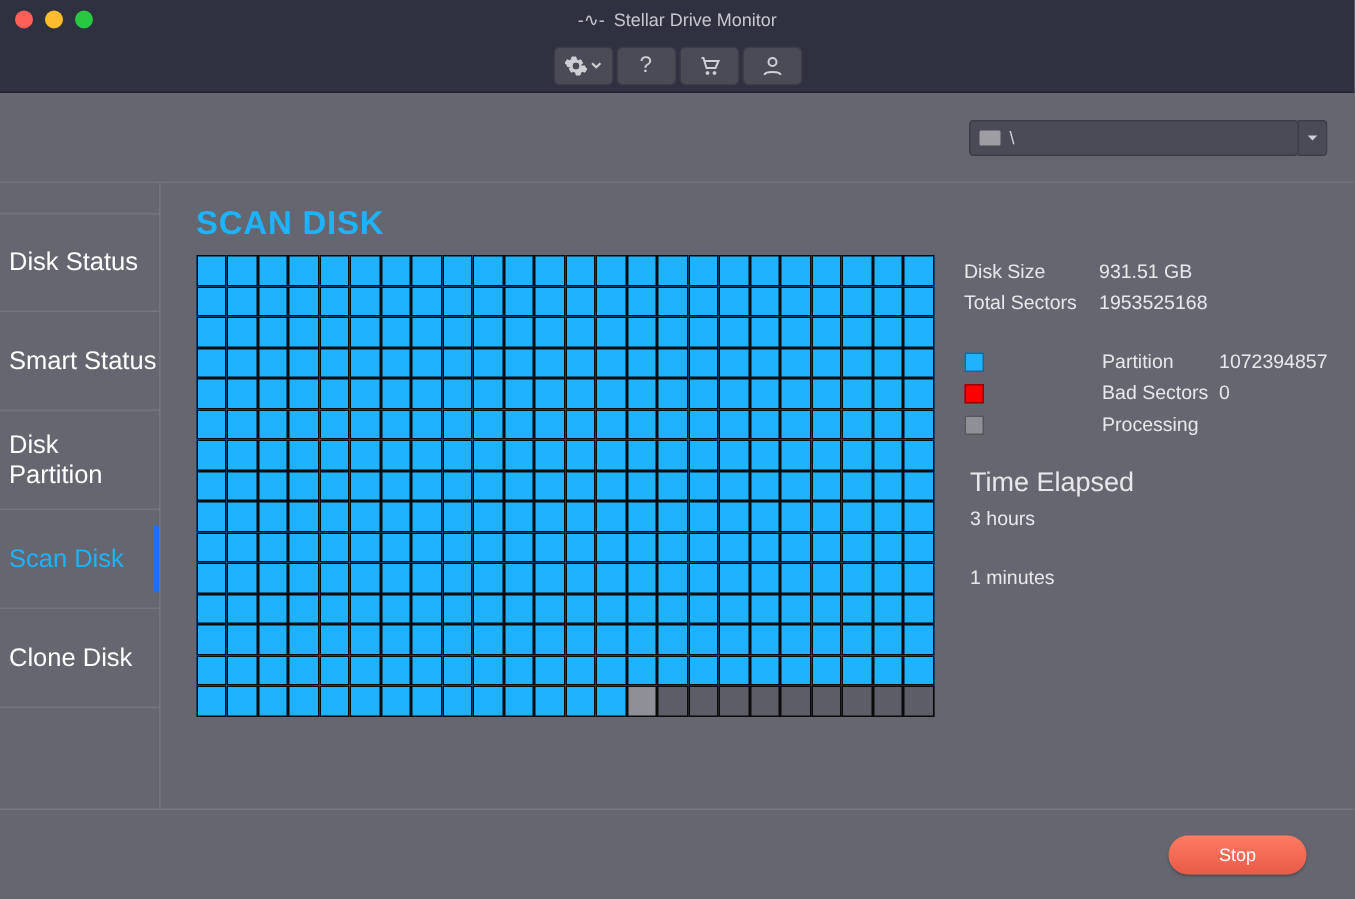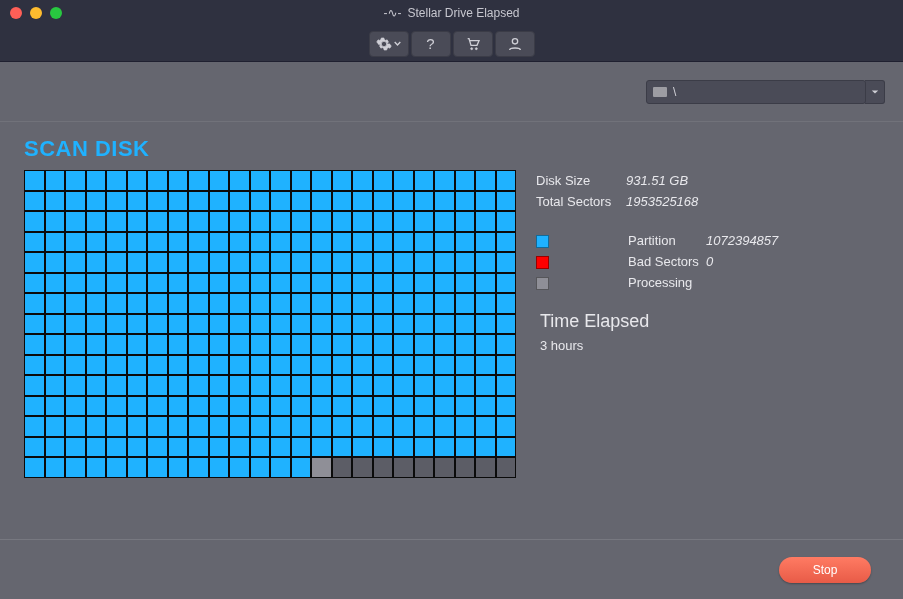--- a/index.html
+++ b/index.html
@@ -163,21 +163,21 @@
   .cell.empty { background: #5c5d66; }
 
   .main-right {
     padding-top: 34px;
     font-size: 13px;
     color: #e8e8ec;
   }
   .stat-table { border-collapse: collapse; }
   .stat-table td { padding: 3px 0; vertical-align: middle; }
   .stat-table td:first-child { min-width: 86px; }
-  .stat-table td.val { padding-left: 4px; font-style: italic; }
+  .stat-table td.val { padding-left: 4px; }
   .legend-table td:first-child { width: 16px; }
   .legend-sq {
     display: inline-block; width: 13px; height: 13px;
     border: 1px solid rgba(0,0,0,0.4);
     vertical-align: middle;
   }
   .legend-proc { background: #1fb2ff; }
   .legend-bad { background: #ff0000; }
   .legend-ing { background: #8f8f97; }
   .section-gap { height: 18px; }
@@ -207,21 +207,21 @@
 <body>
 
 <div class="titlebar">
   <div class="traffic-lights">
     <div class="tl tl-close"></div>
     <div class="tl tl-min"></div>
     <div class="tl tl-max"></div>
   </div>
   <div class="title-center">
     <span class="wave-icon">-∿-</span>
-    <span>Stellar Drive Elapsed</span>
+    <span>Stellar Drive Monitor</span>
   </div>
 </div>
 
 <div class="toolbar">
   <div class="tbtn">
     <svg viewBox="0 0 24 24">
         <path d="M12 8a4 4 0 1 0 0 8 4 4 0 0 0 0-8zm9 4a7 7 0 0 1-.1 1.2l2 1.6-2 3.4-2.4-.8a7 7 0 0 1-2 1.2l-.4 2.4h-4l-.4-2.4a7 7 0 0 1-2-1.2l-2.4.8-2-3.4 2-1.6A7 7 0 0 1 3 12a7 7 0 0 1 .1-1.2l-2-1.6 2-3.4 2.4.8a7 7 0 0 1 2-1.2L7.9 3h4l.4 2.4a7 7 0 0 1 2 1.2l2.4-.8 2 3.4-2 1.6c.1.4.1.8.1 1.2z" fill="#cfcfd6"></path>
       </svg>
     <svg viewBox="0 0 10 10" style="width:7px;height:7px;margin-left:2px">
         <path d="M1 3l4 4 4-4" stroke="#cfcfd6" stroke-width="2" fill="none"></path>
@@ -251,20 +251,37 @@
     <span>\</span>
   </div>
   <div class="drive-dd">
     <svg viewBox="0 0 10 10">
         <path d="M1 3l4 4 4-4" fill="#cfcfd6"></path>
       </svg>
   </div>
 </div>
 
 <div class="body">
+  <div class="sidebar">
+    <div class="side-item">
+      <span>Disk Status</span>
+    </div>
+    <div class="side-item">
+      <span>Smart Status</span>
+    </div>
+    <div class="side-item">
+      <span>Disk Partition</span>
+    </div>
+    <div class="side-item active">
+      <span>Scan Disk</span>
+    </div>
+    <div class="side-item">
+      <span>Clone Disk</span>
+    </div>
+  </div>
 
   <div class="main">
     <div class="main-left">
       <div class="scan-title">SCAN DISK</div>
       <div class="grid" id="scan-grid">
           <div class="cell"></div>
           <div class="cell"></div>
           <div class="cell"></div>
           <div class="cell"></div>
           <div class="cell"></div>
@@ -661,19 +678,20 @@
       </tbody>
         </table>
 
       <div class="section-gap"></div>
 
       <div class="label-strong" style="padding-left:4px">Time Elapsed</div>
       <div style="padding:6px 0 0 4px">3 hours</div>
 
       <div class="section-gap"></div>
 
+      <div style="padding:6px 0 0 4px">1 minutes</div>
     </div>
   </div>
 </div>
 
 <div class="footer">
   <button class="stop-btn">Stop</button>
 </div>
 
 </body></html>

